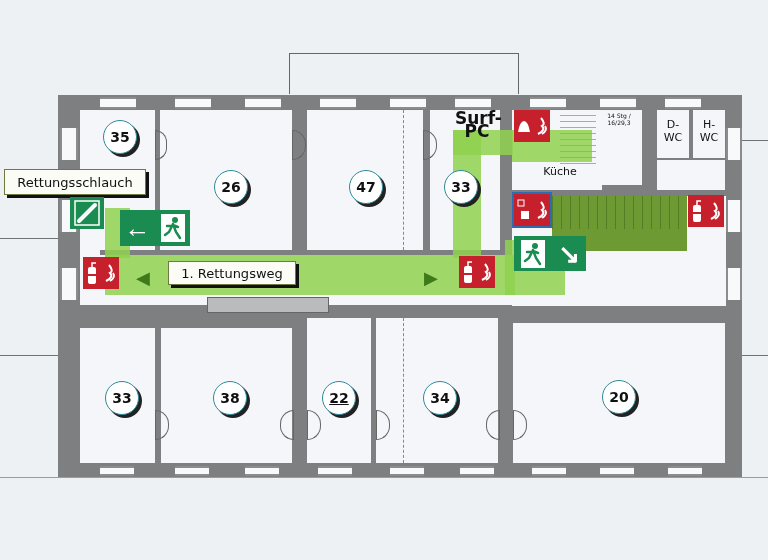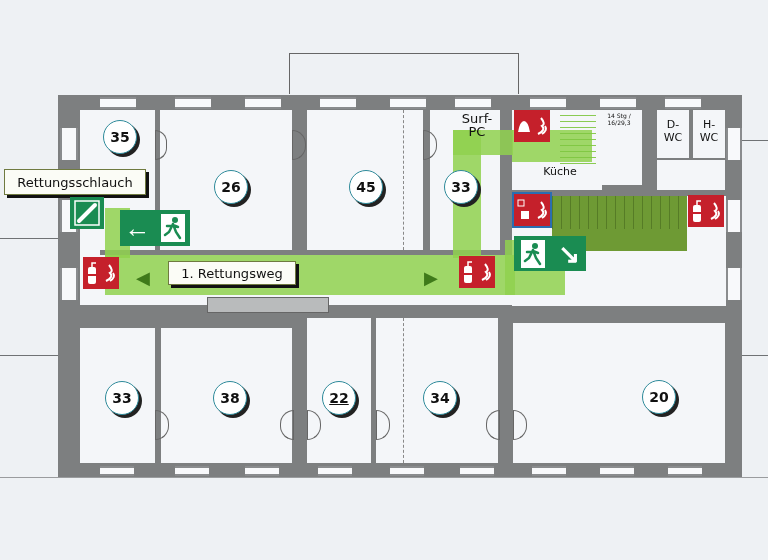--- a/index.html
+++ b/index.html
@@ -87,38 +87,38 @@
 <div class="green" style="left:105px;top:208px;width:25px;height:50px;"></div>
 <div class="green" style="left:453px;top:130px;width:28px;height:128px;"></div>
 <div class="green" style="left:453px;top:130px;width:60px;height:25px;"></div>
 <div class="green" style="left:512px;top:130px;width:80px;height:32px;"></div>
 <div class="green" style="left:505px;top:240px;width:60px;height:55px;"></div>
 
 <div class="stairs" style="left:552px;top:196px;width:135px;height:33px;background-color:#6e9a34;"></div>
 <div class="abs" style="left:552px;top:229px;width:135px;height:22px;background:#6e9a34;"></div>
 <div class="abs" style="left:560px;top:112px;width:36px;height:52px;background-image:repeating-linear-gradient(0deg,#7ec640 0 1px,transparent 1px 6px);opacity:.9;"></div>
 
-<div class="txt" style="left:455px;top:112px;width:44px;white-space:pre;font-size:13px;">Surf-
+<div class="txt" style="left:455px;top:112px;width:44px;white-space:pre;font-size:17px;font-weight:bold;">Surf-
 PC</div>
 <div class="txt" style="left:530px;top:165px;width:60px;">Küche</div>
 <div class="txt" style="left:596px;top:112px;width:46px;font-size:6px;line-height:7px;">14 Stg / 16/29,3</div>
 <div class="txt" style="left:658px;top:118px;width:30px;white-space:pre;">D-
 WC</div>
 <div class="txt" style="left:694px;top:118px;width:30px;white-space:pre;">H-
 WC</div>
 
 <div class="num" style="left:103px;top:120px;">35</div>
 <div class="num" style="left:214px;top:170px;">26</div>
-<div class="num" style="left:349px;top:170px;">45</div>
+<div class="num" style="left:349px;top:170px;">47</div>
 <div class="num" style="left:444px;top:170px;">33</div>
 <div class="num" style="left:105px;top:381px;">33</div>
 <div class="num" style="left:213px;top:381px;">38</div>
 <div class="num" style="left:322px;top:381px;text-decoration:underline;">22</div>
 <div class="num" style="left:423px;top:381px;">34</div>
-<div class="num" style="left:602px;top:380px;margin-left:40px;">20</div>
+<div class="num" style="left:602px;top:380px;">20</div>
 
 <div class="label" style="left:4px;top:169px;width:140px;height:24px;">Rettungsschlauch</div>
 <div class="label" style="left:168px;top:261px;width:126px;height:22px;">1. Rettungsweg</div>
 
 <div class="sign-green" style="left:70px;top:197px;width:34px;height:32px;">
   <svg width="26" height="26" viewBox="0 0 26 26">
       <rect x="1" y="1" width="24" height="24" fill="none" stroke="#fff" stroke-width="1.5"></rect>
       <line x1="5" y1="21" x2="21" y2="5" stroke="#fff" stroke-width="4" stroke-linecap="round"></line>
     </svg>
 </div>

